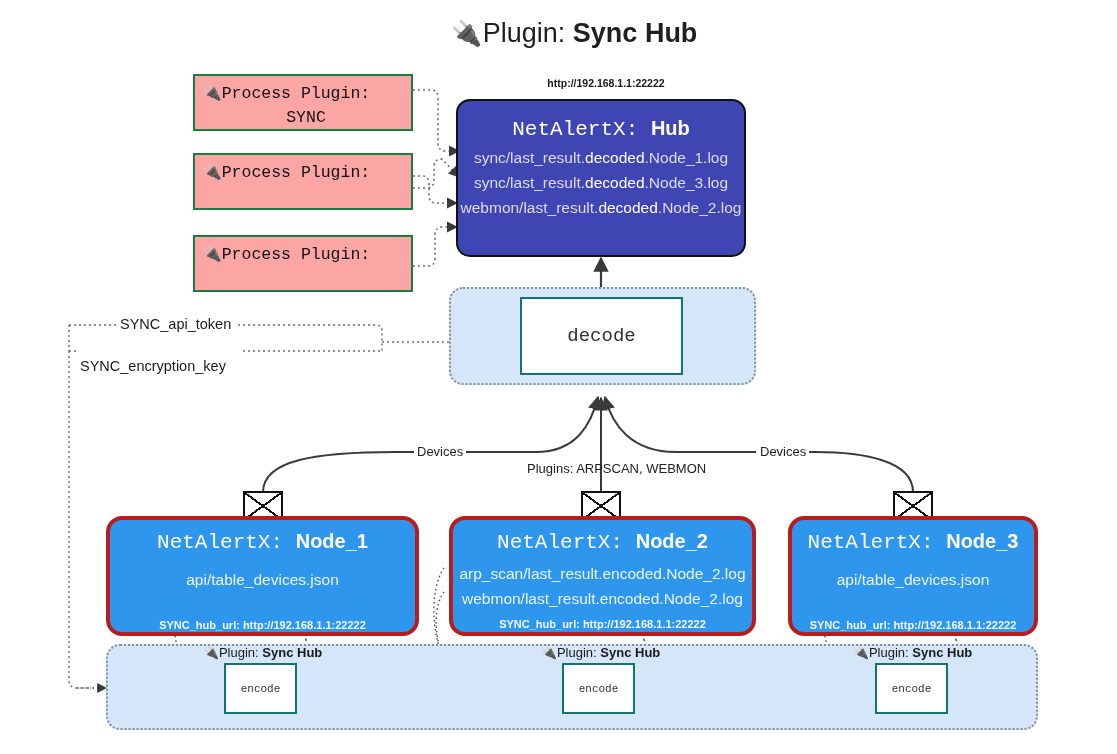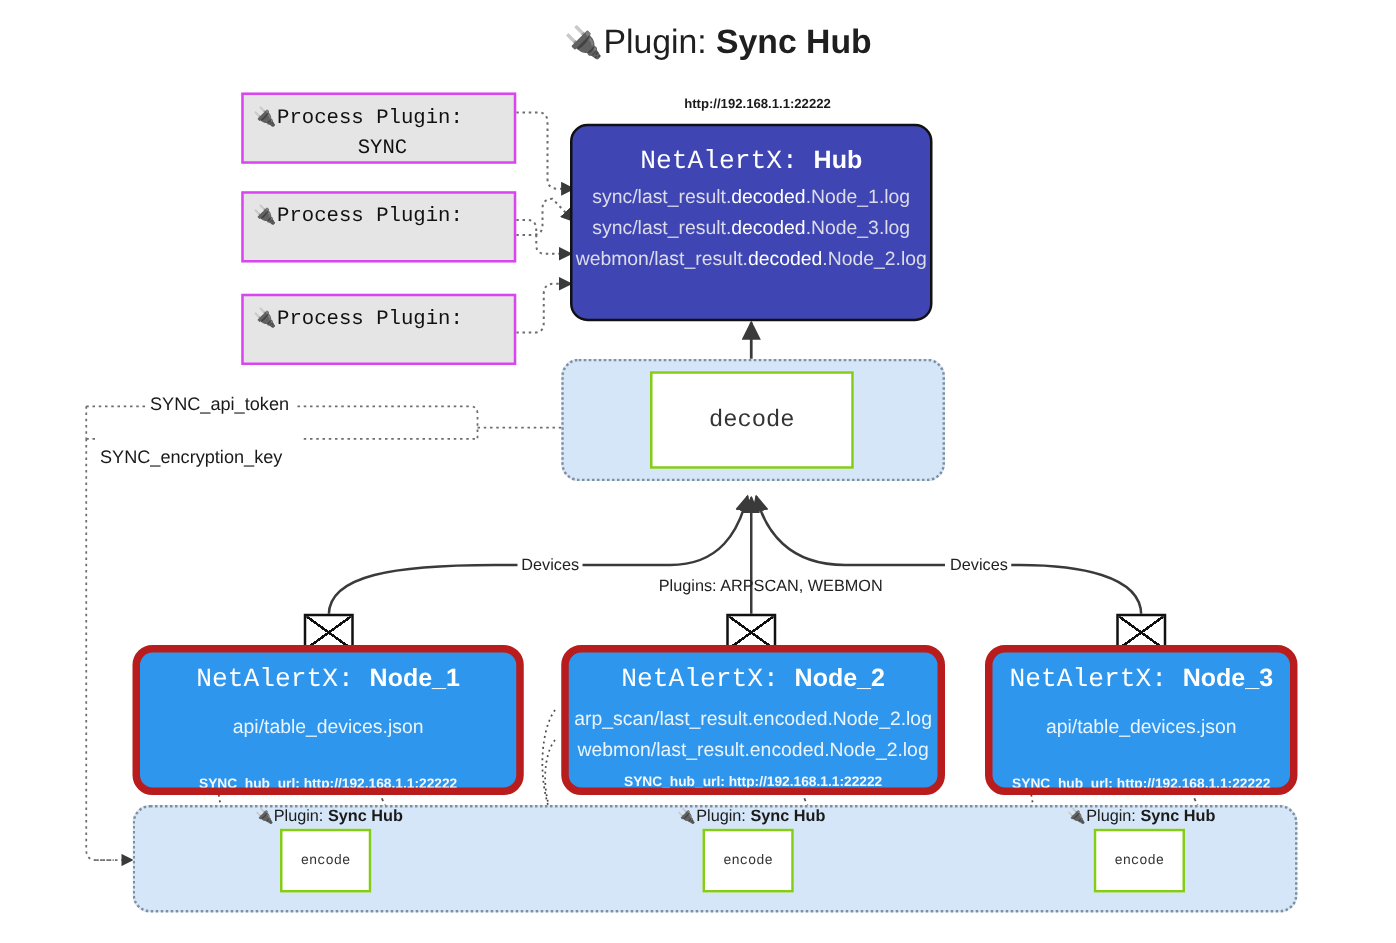--- a/index.html
+++ b/index.html
@@ -42,22 +42,22 @@
     text-align: center;
     font-size: 27px;
     color: #1f1f1f;
     white-space: nowrap;
   }
   .page-title .plug { font-size: 25px; }
   .page-title .strong { font-weight: bold; }
 
   
   .proc-box {
-    border: 2px solid #d946ef;
-    background: #e5e5e5;
+    border: 2px solid #15803d;
+    background: #fca5a5;
     font-family: "Liberation Mono", monospace;
     font-size: 16.5px;
     line-height: 1.45;
     padding: 6px 2px 8px 8px;
     text-align: center;
     color: #111;
     box-sizing: border-box;
   }
   .proc-box .l1 { display: block; white-space: nowrap; text-align: left; }
   .proc-box .l2 { display: block; white-space: nowrap; }
@@ -102,21 +102,21 @@
   .decode-wrap {
     position: absolute;
     background: #d4e6f8;
     border: 2px dotted #7f8fa0;
     border-radius: 14px;
     box-sizing: border-box;
   }
   .codebox {
     position: absolute;
     background: #ffffff;
-    border: 2px solid #84cc16;
+    border: 2px solid #0f766e;
     box-sizing: border-box;
     display: flex;
     align-items: center;
     justify-content: center;
     font-family: "Liberation Mono", monospace;
     color: #333;
   }
   .decode-box { font-size: 19px; }
   .encode-box { font-size: 11px; }
 
@@ -128,21 +128,21 @@
     white-space: nowrap;
     background: #ffffff;
     padding: 0 3px;
   }
   .edge-label.nobg { background: transparent; }
 
   
   .na-node {
     position: absolute;
     background: #2e96ed;
-    border: 6px solid #b91c1c;
+    border: 4px solid #b91c1c;
     border-radius: 16px;
     box-sizing: border-box;
     text-align: center;
     color: #ffffff;
     overflow: hidden;
   }
   .na-node-title {
     font-family: "Liberation Mono", monospace;
     font-size: 21px;
     color: #ffffff;

